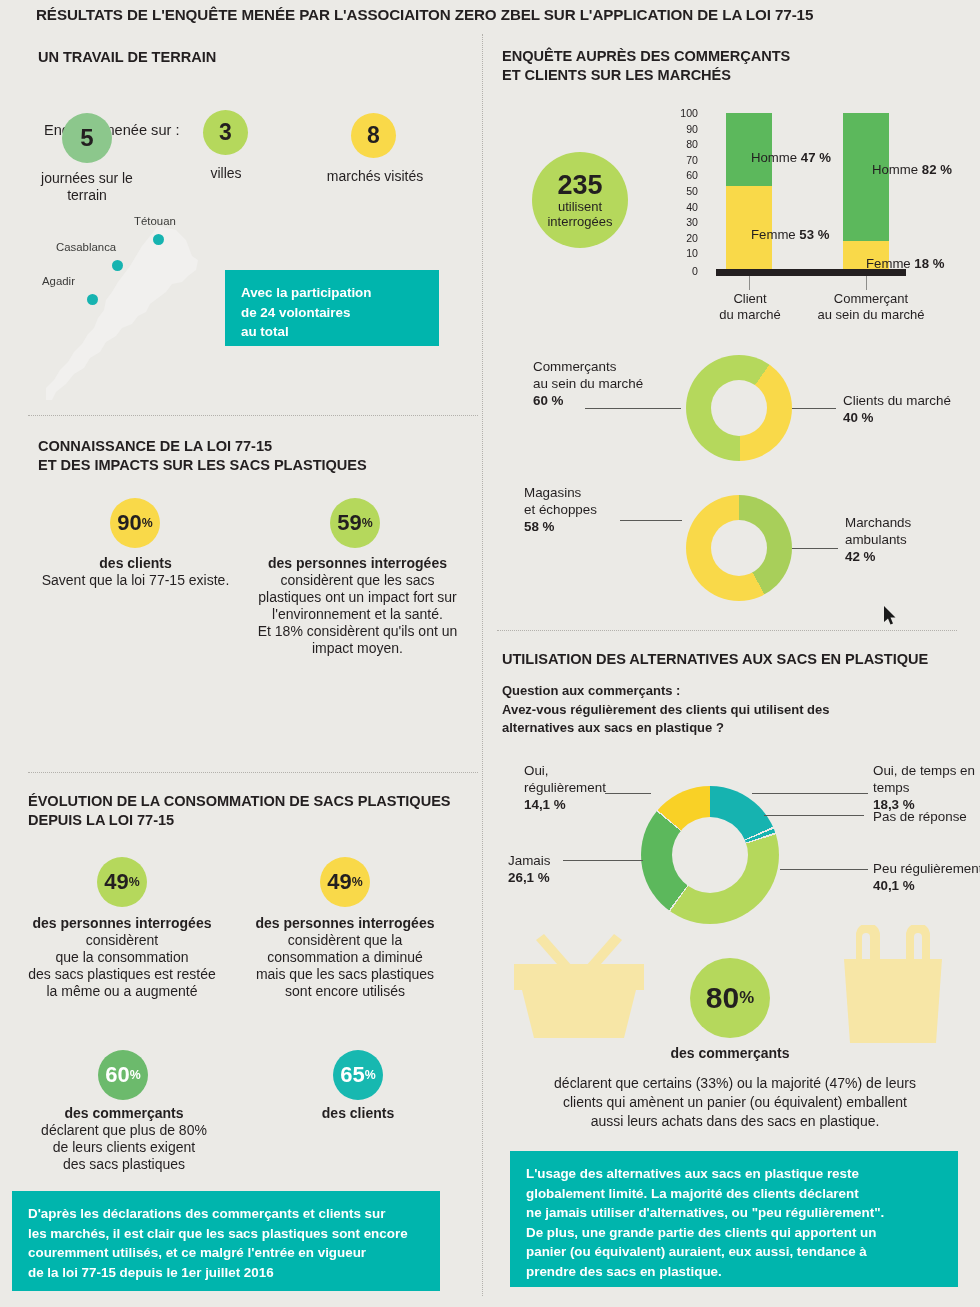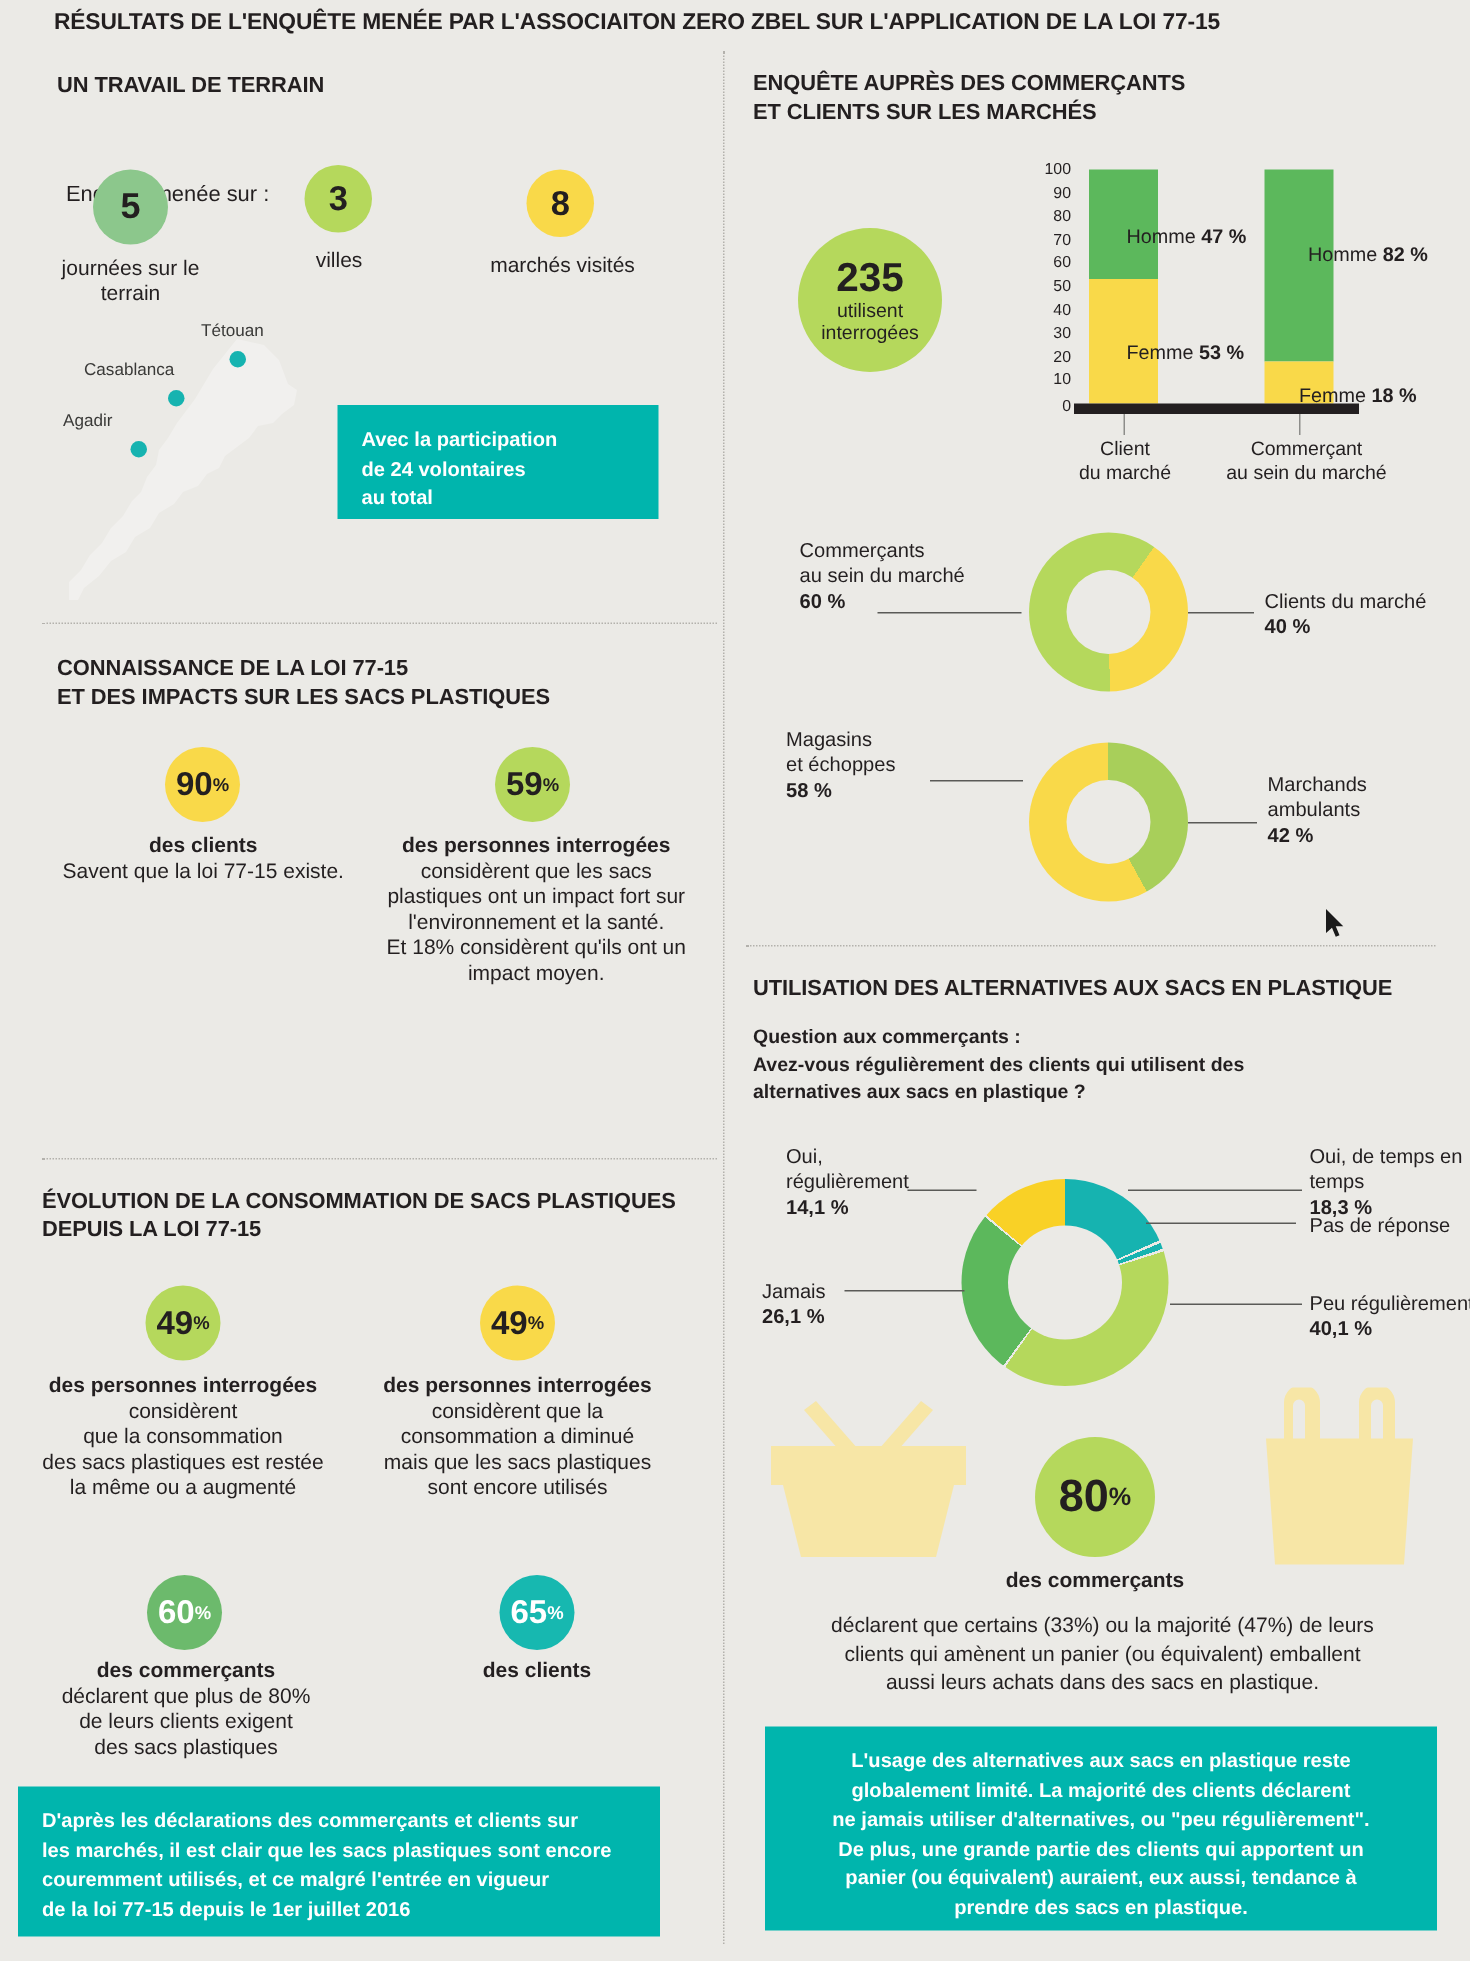--- a/index.html
+++ b/index.html
@@ -52,21 +52,21 @@
     padding: 13px 16px;
   }
 
   
   .map-wrap { position: absolute; left: 46px; top: 212px; width: 200px; height: 188px; }
   .dot { position: absolute; width: 11px; height: 11px; border-radius: 50%; background: #16b3b0; }
   .city-lab { position: absolute; font-size: 11.4px; color: #3a3a38; white-space: nowrap; }
 
   
   .bar-axis-lab {
-    position: absolute; right: 0; font-size: 10.6px; color: #231f20;
+    position: absolute; right: 16px; font-size: 10.6px; color: #231f20;
     text-align: right; width: 24px; line-height: 1; margin-left: 48px;
   }
   .bar { position: absolute; }
   .bar-green { background: #5cb85c; }
   .bar-yellow { background: #f9d949; }
   .baseline { position: absolute; background: #231f20; }
   .tickline { position: absolute; background: #8d8d8a; width: 1px; }
   .bar-cat {
     position: absolute; font-size: 13px; line-height: 16px; text-align: center;
     color: #231f20;
@@ -344,20 +344,20 @@
 
   <div class="circ" style="left:690px; top:958px; width:80px; height:80px; background:#b5d85c; font-size:30px;">
     <span>80</span>
       <span class="pct">%</span>
   </div>
   <div class="txt center" style="left:650px; top:1045px; width:160px; font-weight:bold;">des commerçants</div>
   <div class="txt center" style="left:510px; top:1074px; width:450px; white-space:pre-line; line-height:19px;">déclarent que certains (33%) ou la majorité (47%) de leurs
 clients qui amènent un panier (ou équivalent) emballent
 aussi leurs achats dans des sacs en plastique.</div>
 
-  <div class="teal-box" style="left:510px; top:1151px; width:448px; height:136px; white-space:pre-line;text-align:center;">L'usage des alternatives aux sacs en plastique reste
+  <div class="teal-box" style="left:510px; top:1151px; width:448px; height:136px; white-space:pre-line;">L'usage des alternatives aux sacs en plastique reste
 globalement limité. La majorité des clients déclarent
 ne jamais utiliser d'alternatives, ou "peu régulièrement".
 De plus, une grande partie des clients qui apportent un
 panier (ou équivalent) auraient, eux aussi, tendance à
 prendre des sacs en plastique.</div>
 
 </div>
 
 </body></html>

